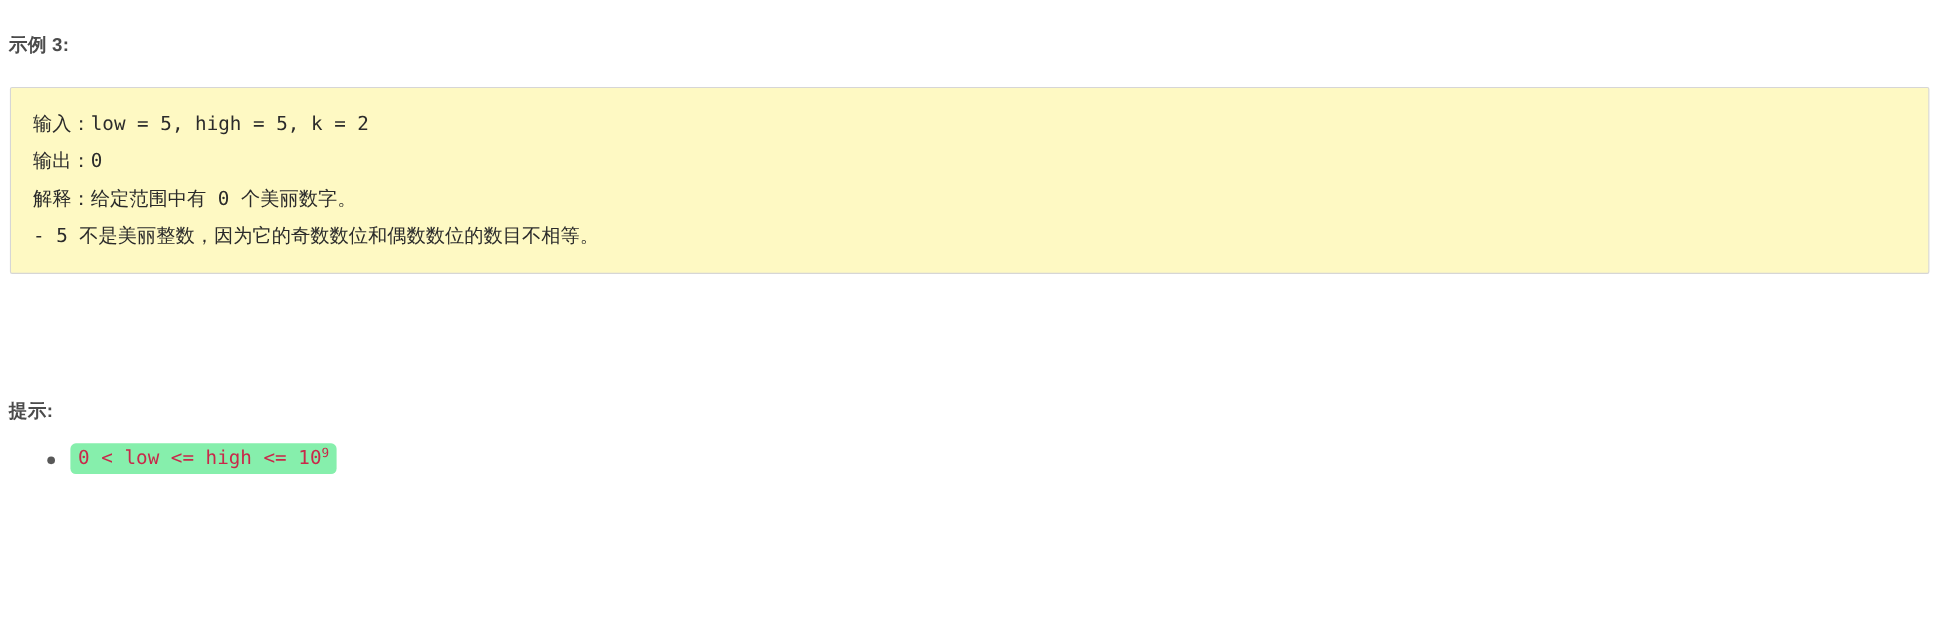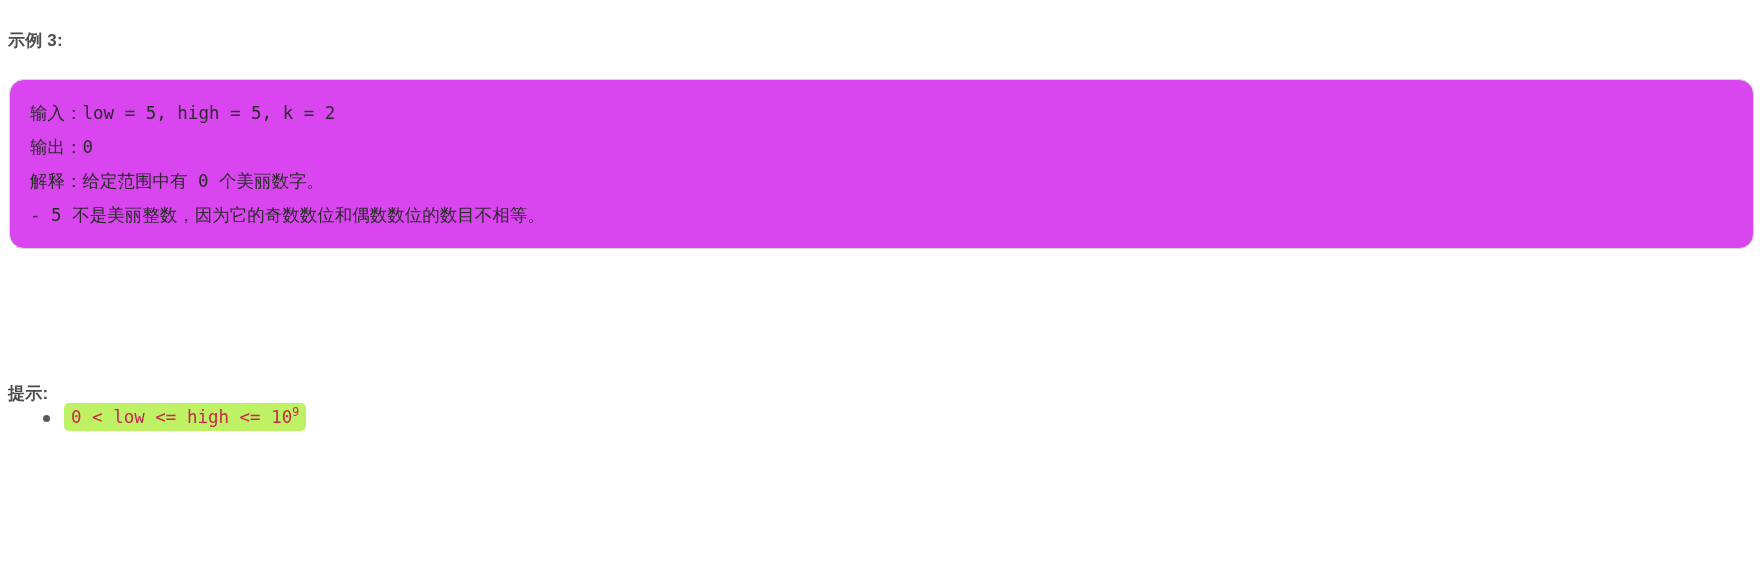--- a/index.html
+++ b/index.html
@@ -32,37 +32,37 @@
     position: absolute;
     left: 8px;
     top: 12px;
   }
   .code-block {
     position: absolute;
     left: 9px;
     top: 66px;
     width: 1745px;
     box-sizing: border-box;
-    background: #d946ef;
+    background: #fef9c3;
     border: 1px solid #d6d6d6;
-    border-radius: 15px;
+    border-radius: 2px;
     padding: 16px 20px 16px 20px;
   }
   .code-line {
     font-family: "DejaVu Sans Mono", "Liberation Mono", monospace;
     font-size: 17.5px;
     line-height: 34px;
     color: #2b2b2b;
     white-space: pre;
     letter-spacing: 0px;
   }
   #hints-heading {
     position: absolute;
     left: 8px;
-    top: 365px;
+    top: 345px;
   }
   .hints-list {
     position: absolute;
     left: 8px;
     top: 398px;
     margin: 0;
     padding-left: 56px;
     list-style: none;
   }
   .hint-item {
@@ -77,21 +77,21 @@
     top: 17px;
     width: 7px;
     height: 7px;
     border-radius: 50%;
     background: #585858;
   }
   .inline-code {
     font-family: "DejaVu Sans Mono", "Liberation Mono", monospace;
     font-size: 17.5px;
     color: #c9284a;
-    background: #bef264;
+    background: #86efac;
     border-radius: 5px;
     padding: 4px 7px 4px 7px;
     white-space: pre;
   }
   .inline-code sup {
     font-size: 11.5px;
     vertical-align: super;
     line-height: 0;
   }
 </style>

